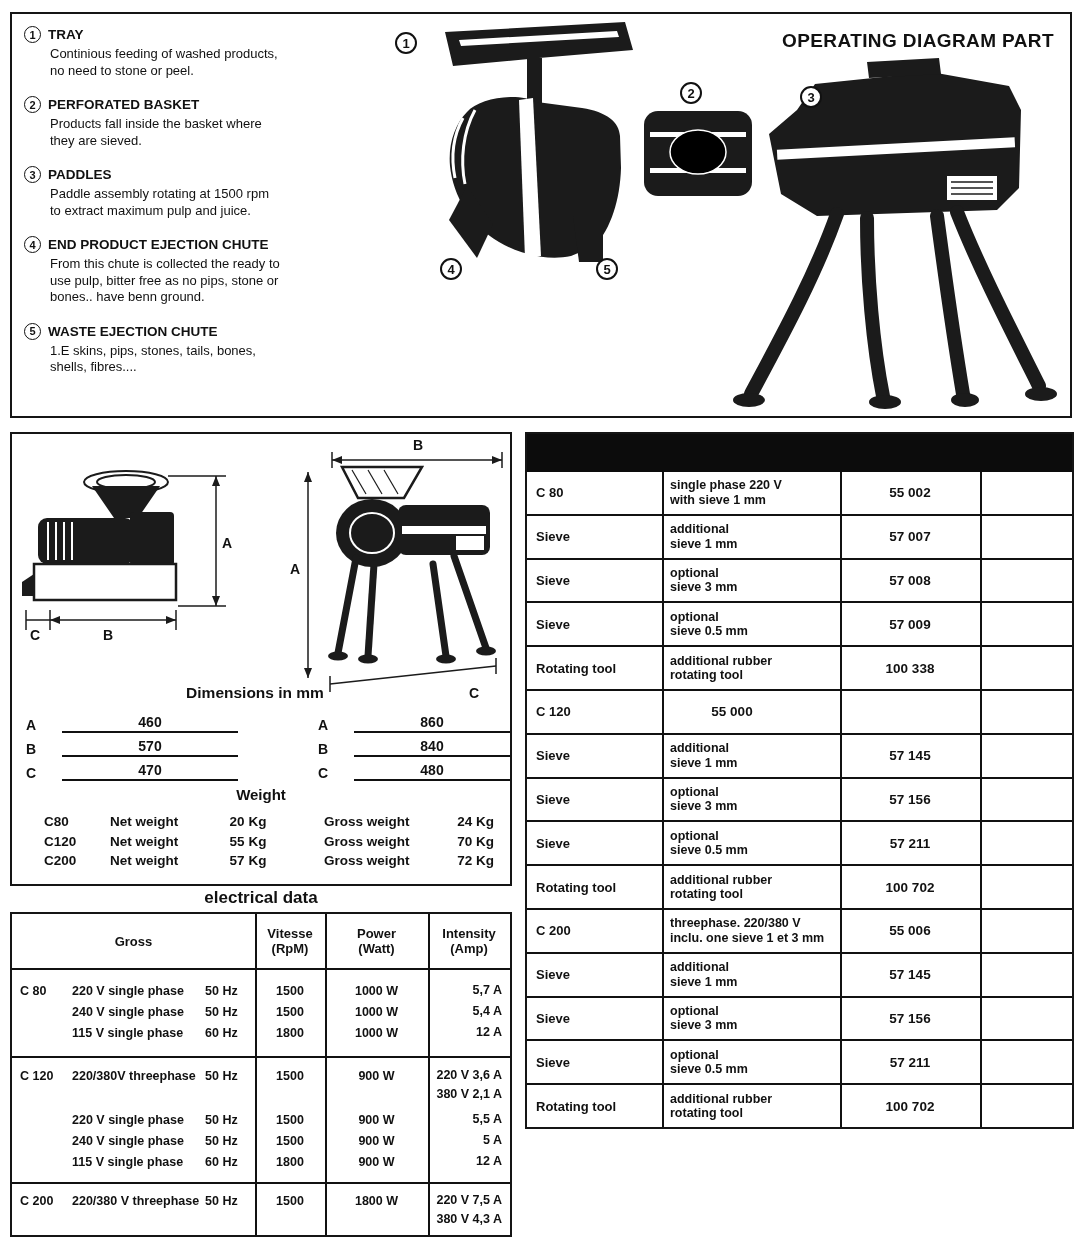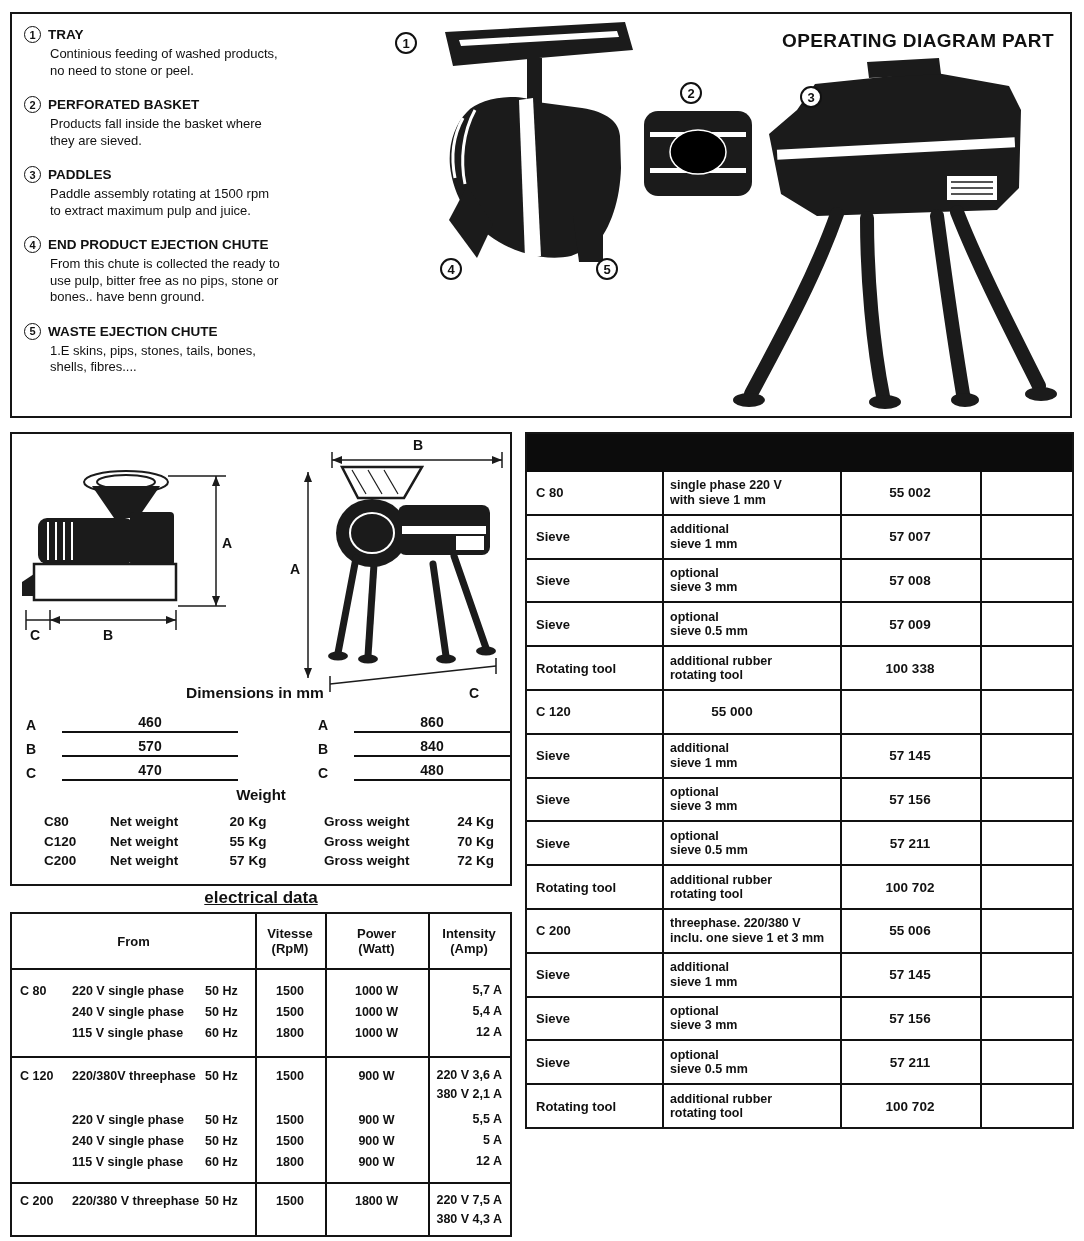--- a/index.html
+++ b/index.html
@@ -46,21 +46,21 @@
   .w-rows { position:absolute; top:380px; left:0; right:0;margin-left:16px; }
   .w-row { display:flex; height:19.5px; font-size:13.5px; font-weight:bold; padding:0 16px; }
   .w-model { width:66px; }
   .w-nlabel { width:112px; }
   .w-net { width:52px; text-align:center; }
   .w-spacer { flex:1; }
   .w-glabel { width:118px; }
   .w-gross { width:52px; text-align:right; }
 
   
-  .elec-title { position:absolute; left:10px; top:888px; width:502px; text-align:center; font-size:17px; font-weight:bold;text-decoration:underline; }
+  .elec-title { position:absolute; left:10px; top:888px; width:502px; text-align:center; font-size:17px; font-weight:bold; }
   #elec-box { left:10px; top:912px; width:502px; height:325px; }
   .vline { position:absolute; width:2px; background:#111; top:0; bottom:0; z-index:1; }
   .ehead { display:flex; height:56px; border-bottom:2px solid #111; align-items:center; font-size:13px; font-weight:bold; }
   .h-motor { width:243px; text-align:center; }
   .h-rpm { width:70px; text-align:center; }
   .h-pow { width:103px; text-align:center; }
   .h-amp { flex:1; text-align:center; }
   .eg { width:100%; }
   .eg1 { height:86px; padding-top:11px; }
   .eg2 { height:126px; padding-top:8px; }
@@ -345,21 +345,21 @@
   </div>
 
   <div class="elec-title">electrical data</div>
 
   <div class="box" id="elec-box">
     <div class="vline" style="left:243px"></div>
     <div class="vline" style="left:313px"></div>
     <div class="vline" style="left:416px"></div>
 
     <div class="ehead">
-      <div class="h-motor pre">From</div>
+      <div class="h-motor pre">Gross</div>
       <div class="h-rpm pre">Vitesse
 (RpM)</div>
       <div class="h-pow pre">Power
 (Watt)</div>
       <div class="h-amp pre">Intensity
 (Amp)</div>
     </div>
 
     <div class="eg eg1">
       <div class="erow">

